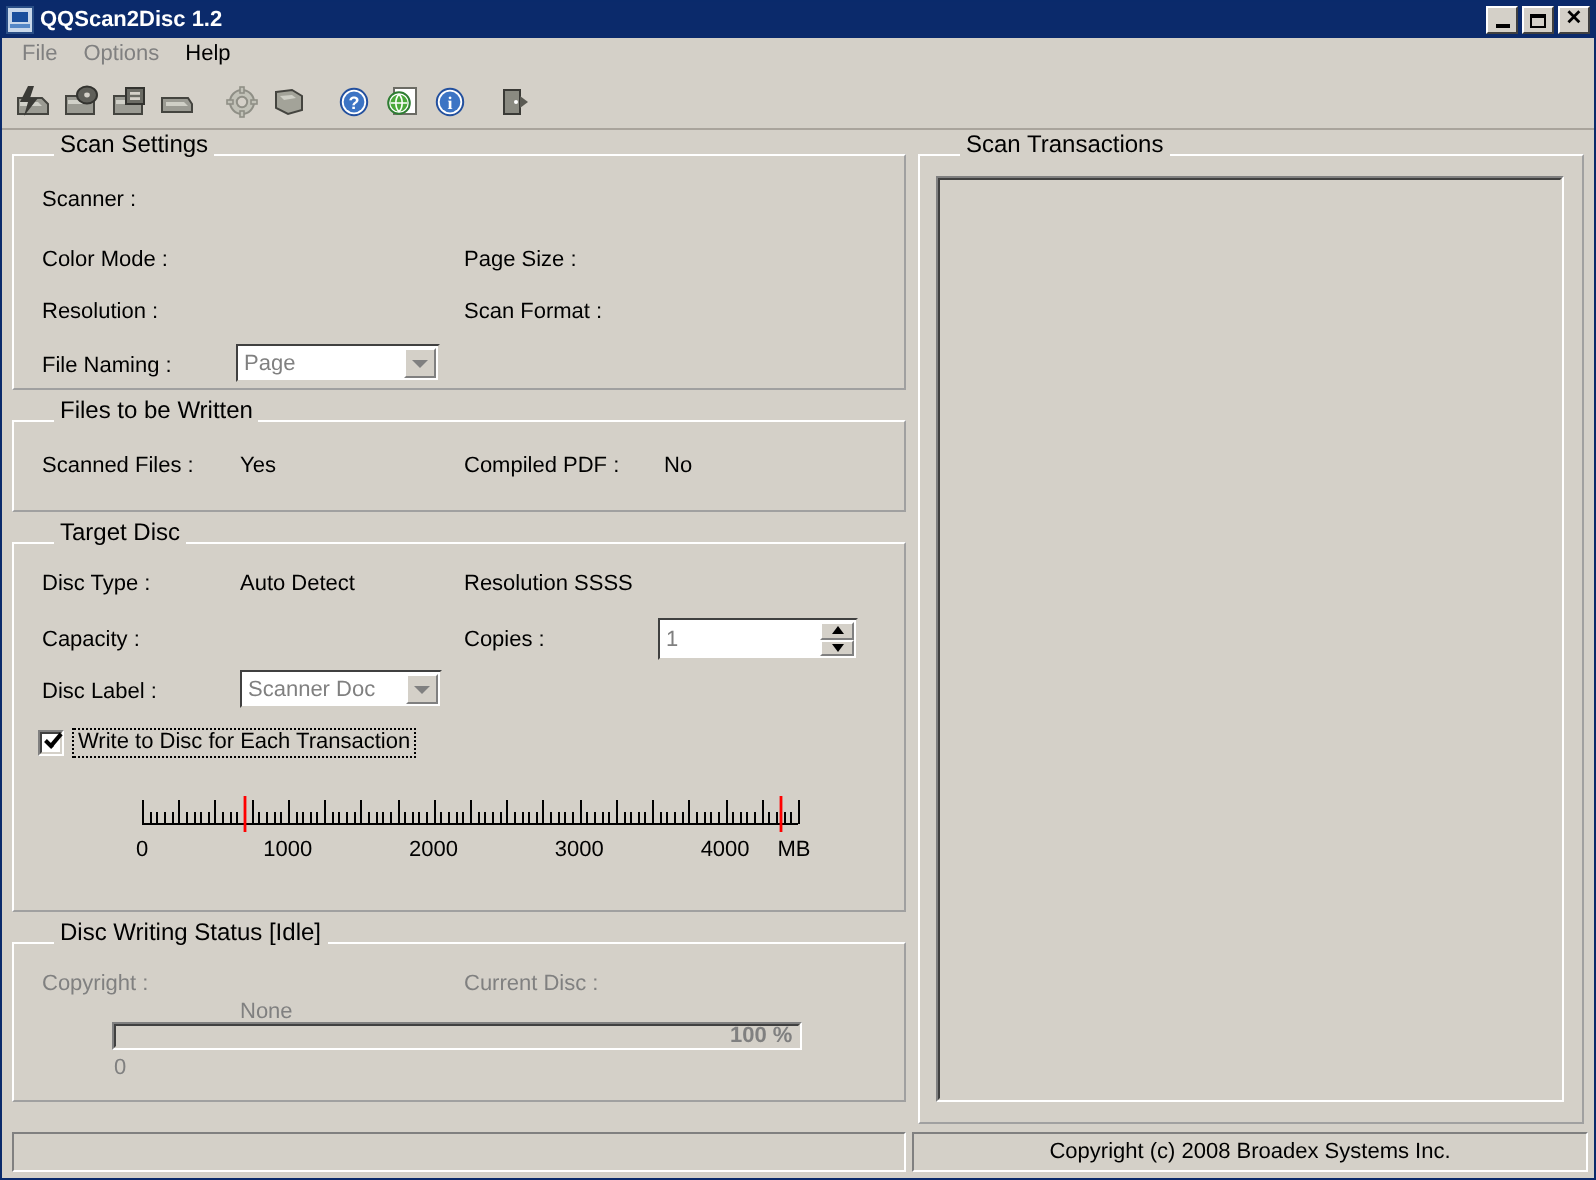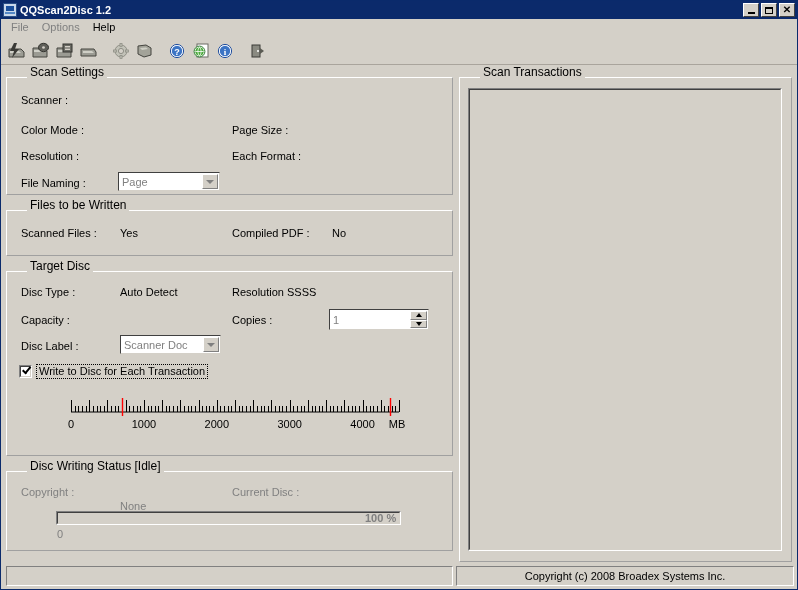--- a/index.html
+++ b/index.html
@@ -503,21 +503,21 @@
           <div class="row" style="left:14px; top:16px;">Scanner :</div>
           <div class="row" style="left:120px; top:16px;"></div>
 
           <div class="row" style="left:14px; top:46px;">Color Mode :</div>
           <div class="row" style="left:120px; top:46px;"></div>
           <div class="row" style="left:225px; top:46px;">Page Size :</div>
           <div class="row" style="left:320px; top:46px;"></div>
 
           <div class="row" style="left:14px; top:72px;">Resolution :</div>
           <div class="row" style="left:120px; top:72px;"></div>
-          <div class="row" style="left:225px; top:72px;">Each Format :</div>
+          <div class="row" style="left:225px; top:72px;">Scan Format :</div>
           <div class="row" style="left:320px; top:72px;"></div>
 
           <div class="row" style="left:14px; top:99px;">File Naming :</div>
           <div class="combo" style="left:111px; top:94px; width:102px;">
             <div class="cinner">
               <div class="ctext">Page</div>
               <div class="carrow">
                   <i></i>
                 </div>
             </div>

